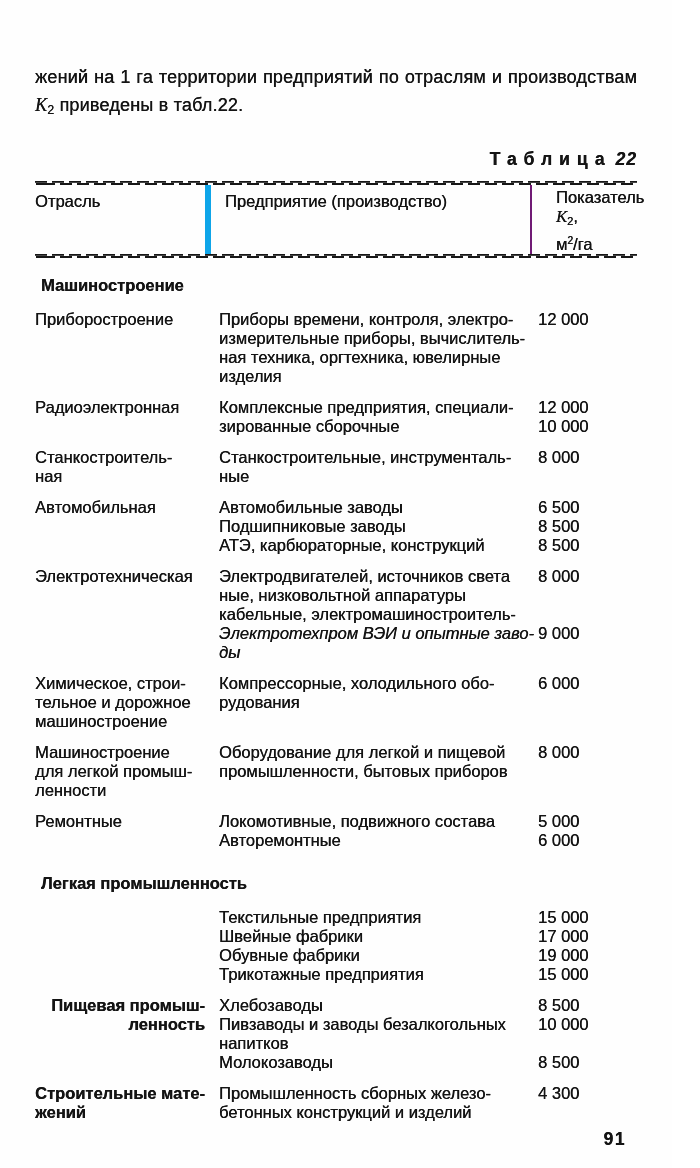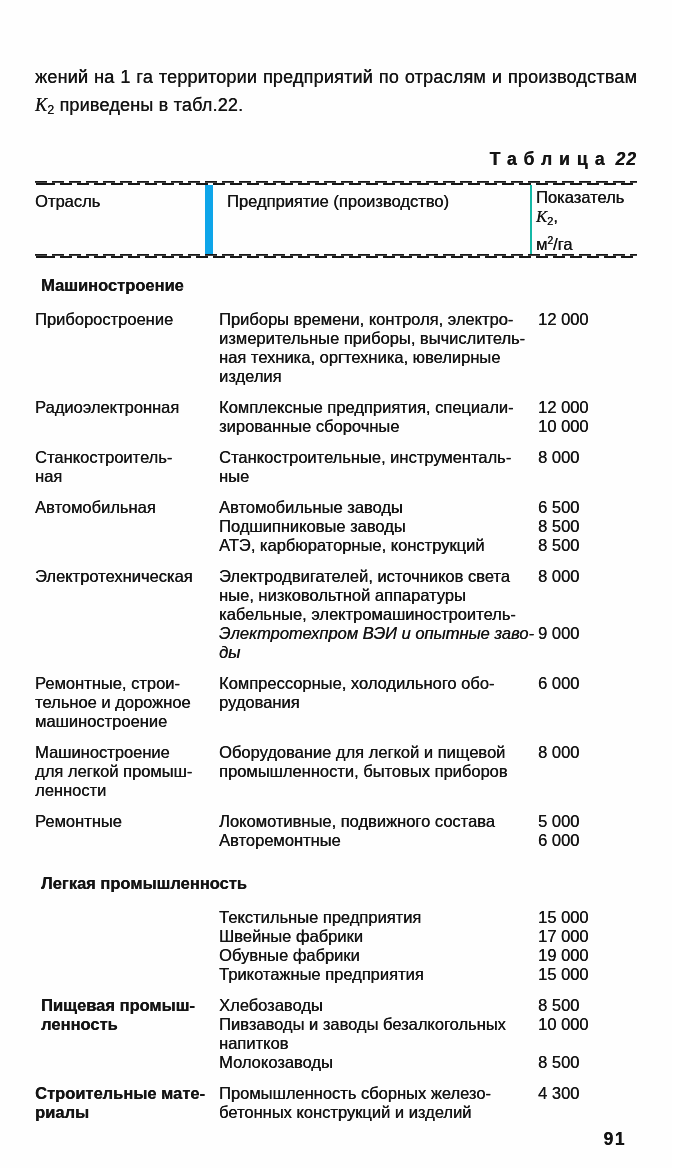--- a/index.html
+++ b/index.html
@@ -31,30 +31,30 @@
     height:4.2px;
     background-image:
       repeating-linear-gradient(90deg,#171717 0 12px,transparent 12px 17px),
       repeating-linear-gradient(90deg,#171717 0 12px,transparent 12px 17px);
     background-size:100% 1.8px,100% 1.8px;
     background-position:0 0,8px 2.3px;
     background-repeat:repeat-x;
   }
   .thead{display:grid;grid-template-columns:170px 325px 1fr;min-height:46px;}
   .hc1{padding-top:7px;}
-  .hc2{border-left:8px solid #0ea5e9;padding:7px 0 0 14px;}
-  .hc3{border-left:2px solid #14b8a6;padding:3px 0 0 4px;}
+  .hc2{border-left:6px solid #0ea5e9;padding:7px 0 0 14px;}
+  .hc3{border-left:2px solid #701a75;padding:3px 0 0 24px;}
   .hc3 .unit-rest{margin-left:0;}
   
   .section{font-weight:bold;margin:24px 0 15px 6px;white-space:nowrap;}
   .tbody > .section:first-child{margin-top:18px;}
   .trow{display:grid;grid-template-columns:170px 1fr;margin-bottom:12px;}
   .c1 .lln{white-space:nowrap;}
   .c1.bold{font-weight:bold;}
-  .c1.ind{padding-left:6px;}
+  .c1.ind{padding-left:6px;text-align:right;}
   .cline{display:grid;grid-template-columns:325px 1fr;}
   .c2{padding-left:14px;white-space:nowrap;}
   .c2.it{font-style:italic;}
   .c3{padding-left:8px;white-space:nowrap;}
   
   .pagenum{position:absolute;right:46px;bottom:18px;font-weight:bold;font-size:17.5px;letter-spacing:1.5px;}
 </style>
 </head>
 <body>
 
@@ -177,21 +177,21 @@
               <div class="c3">9 000</div>
             </div>
             <div class="cline">
               <div class="c2 it">ды</div>
               <div class="c3"></div>
             </div>
           </div>
         </div>
         <div class="trow">
           <div class="c1">
-            <div class="lln">Ремонтные, строи-</div>
+            <div class="lln">Химическое, строи-</div>
             <div class="lln">тельное и дорожное</div>
             <div class="lln">машиностроение</div>
           </div>
           <div>
             <div class="cline">
               <div class="c2">Компрессорные, холодильного обо-</div>
               <div class="c3">6 000</div>
             </div>
             <div class="cline">
               <div class="c2">рудования</div>
@@ -273,21 +273,21 @@
             </div>
             <div class="cline">
               <div class="c2">Молокозаводы</div>
               <div class="c3">8 500</div>
             </div>
           </div>
         </div>
         <div class="trow">
           <div class="c1 bold">
             <div class="lln">Строительные мате-</div>
-            <div class="lln">риалы</div>
+            <div class="lln">жений</div>
           </div>
           <div>
             <div class="cline">
               <div class="c2">Промышленность сборных железо-</div>
               <div class="c3">4 300</div>
             </div>
             <div class="cline">
               <div class="c2">бетонных конструкций и изделий</div>
               <div class="c3"></div>
             </div>

